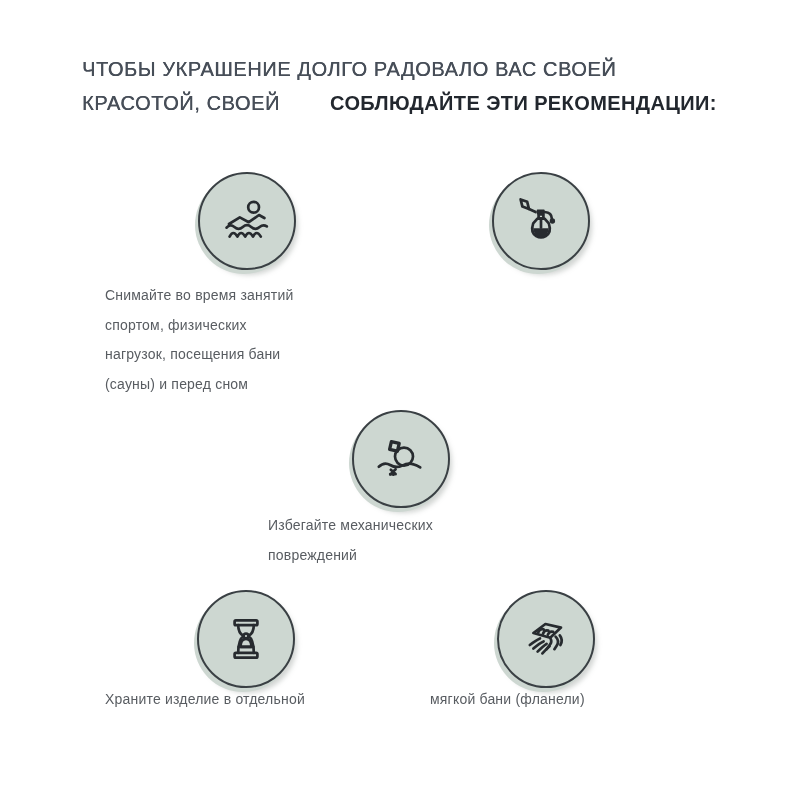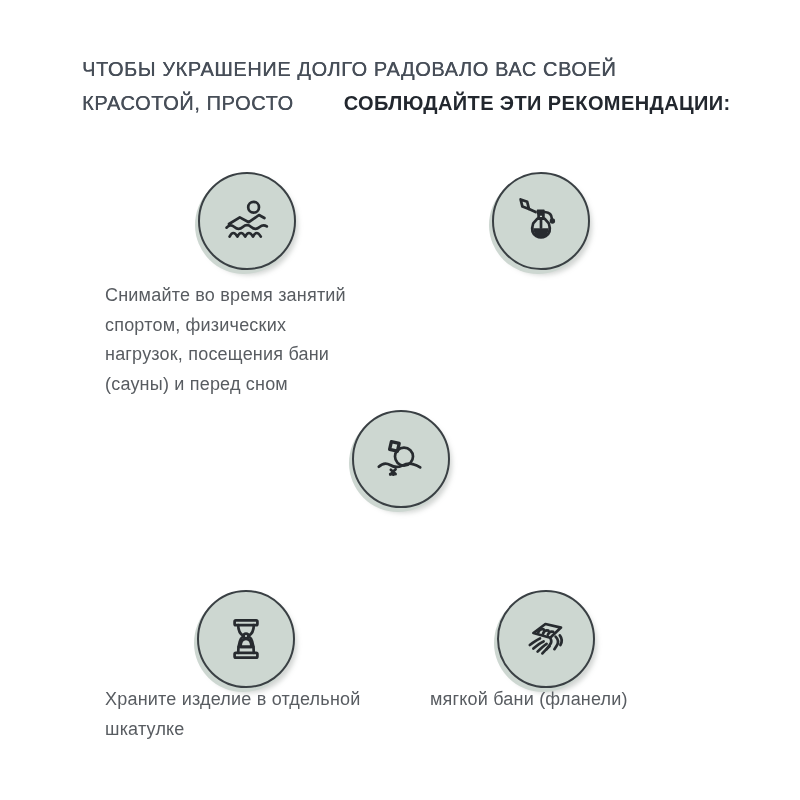--- a/index.html
+++ b/index.html
@@ -29,39 +29,39 @@
     border:2px solid #3a4044;
     box-shadow:-3px 4px 0 0 #cdd7d1, 2px 5px 5px rgba(125,135,130,0.35);
     display:flex;align-items:center;justify-content:center;
   }
   .bubble svg{width:60px;height:60px;display:block;}
   .ic{stroke:#272b2f;fill:none;stroke-width:4.5;stroke-linecap:round;stroke-linejoin:round;}
   .ic-fill{fill:#272b2f;stroke:none;}
   
   .caption{
     position:absolute;
-    font-size:18px;line-height:29.5px;letter-spacing:0.2px;
+    font-size:14px;line-height:29.5px;letter-spacing:0.2px;
     color:#585c61;
   }
   
   #c1{left:198px;top:172px;} #t1{left:105px;top:281px;width:300px;}
   #c2{left:492px;top:172px;} #t2{left:399px;top:281px;width:310px;}
   #c3{left:352px;top:410px;} #t3{left:268px;top:511px;width:290px;}
   #c4{left:197px;top:590px;} #t4{left:105px;top:685px;width:310px;}
   #c5{left:497px;top:590px;} #t5{left:430px;top:685px;width:300px;}
 </style>
 </head>
 <body>
 
 <div class="page">
 
   <div class="title">
     <div>ЧТОБЫ УКРАШЕНИЕ ДОЛГО РАДОВАЛО ВАС СВОЕЙ</div>
     <div>
-      <span>КРАСОТОЙ, ПРОСТО </span><span class="bold">СОБЛЮДАЙТЕ ЭТИ РЕКОМЕНДАЦИИ:</span>
+      <span>КРАСОТОЙ, СВОЕЙ </span><span class="bold">СОБЛЮДАЙТЕ ЭТИ РЕКОМЕНДАЦИИ:</span>
     </div>
   </div>
 
   <div class="bubble" id="c1">
     <svg viewBox="0 0 100 100">
       <circle class="ic" cx="61" cy="27" r="9"></circle>
       <path class="ic" d="M20 55 L38 44 L53 52 L70 40 L79 45"></path>
       <path class="ic" d="M16 61 q6 -7 13 -1 q7 6 14 0 q7 -6 14 0 q7 6 14 0 q6 -5 12 -1"></path>
       <path class="ic" d="M21 76 q6 -12 13 0 q6 -12 13 0 q6 -12 13 0 q6 -12 13 0"></path>
     </svg>
@@ -88,35 +88,38 @@
   </div>
 
   <div class="bubble" id="c3">
     <svg viewBox="0 0 100 100">
       <polygon class="ic" style="stroke-width:5.5" points="34,21 47,24 44,37 31,34"></polygon>
       <circle class="ic" cx="55" cy="46" r="15"></circle>
       <path class="ic" d="M13 63 q9 -9 19 -3 q10 6 20 1 q10 -5 19 -2 q5 1 11 5"></path>
       <path class="ic" d="M33 68 l8 7 M41 67 l-9 9 M32 75 l6 1"></path>
     </svg>
   </div>
+  <div class="caption" id="t3">
+    <div>Избегайте механических</div>
+    <div>повреждений</div>
+  </div>
 
   <div class="bubble" id="c4">
     <svg viewBox="0 0 100 100">
       <rect class="ic" x="31" y="19" width="38" height="8" rx="2"></rect>
       <rect class="ic" x="31" y="73" width="38" height="8" rx="2"></rect>
       <path class="ic" d="M37 27 q0 13 9 18 q-9 6 -9 28"></path>
       <path class="ic" d="M63 27 q0 13 -9 18 q9 6 9 28"></path>
       <circle class="ic" cx="50" cy="45" r="4"></circle>
       <path class="ic" d="M41 63 q0 -13 9 -13 q9 0 9 13 z"></path>
       <path class="ic" d="M38 63 h24"></path>
     </svg>
   </div>
   <div class="caption" id="t4">
     <div>Храните изделие в отдельной</div>
-    <div>шкатулке</div>
   </div>
 
   <div class="bubble" id="c5">
     <svg viewBox="0 0 100 100">
       <path class="ic" d="M29 40 L49 25 L75 31 L57 48 Z"></path>
       <path class="ic" d="M37 39 q3 -7 9 -5 M45 41 q3 -7 9 -5 M53 43 q3 -7 9 -5"></path>
       <path class="ic" d="M23 60 q10 -8 17 -11 M29 66 q10 -9 17 -12 M36 71 q9 -9 15 -13 M44 74 q7 -8 12 -12"></path>
       <path class="ic" d="M57 48 q4 7 -1 12 l-5 7"></path>
       <path class="ic" d="M66 46 q7 7 2 15 l-4 6 M73 44 q6 8 1 16"></path>
     </svg>

